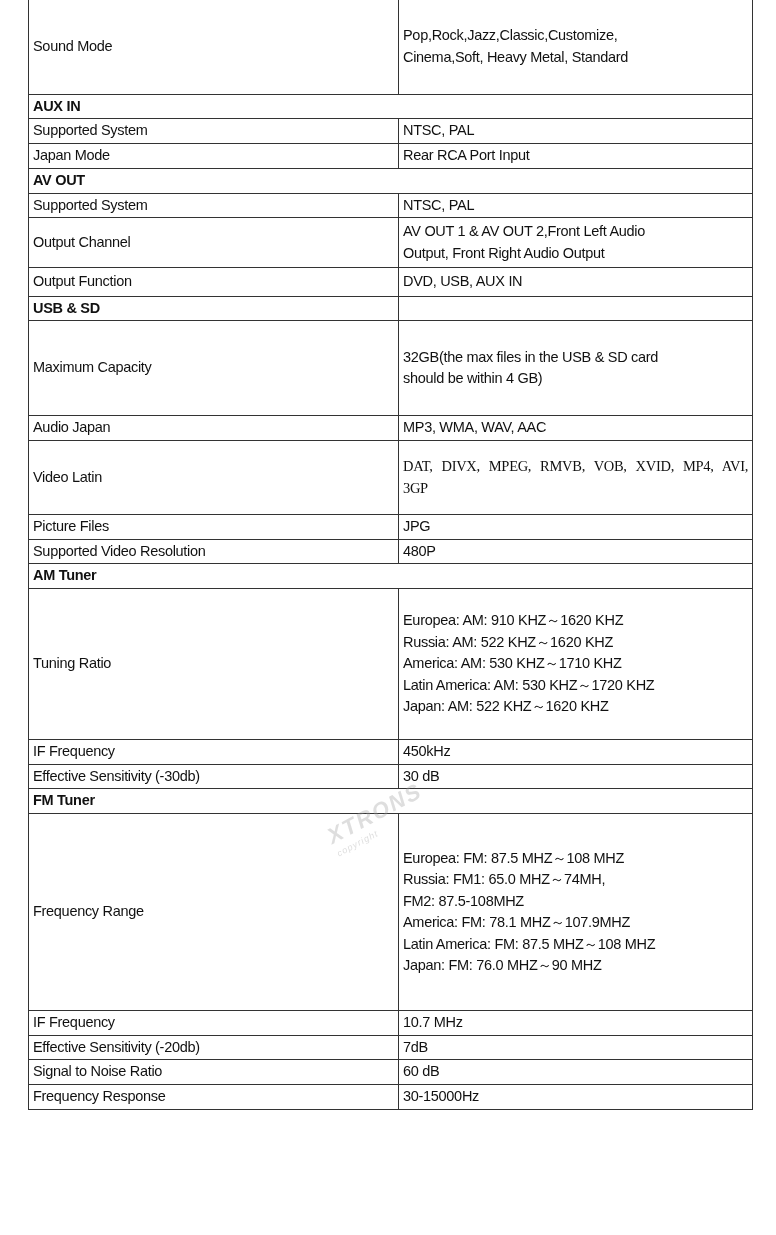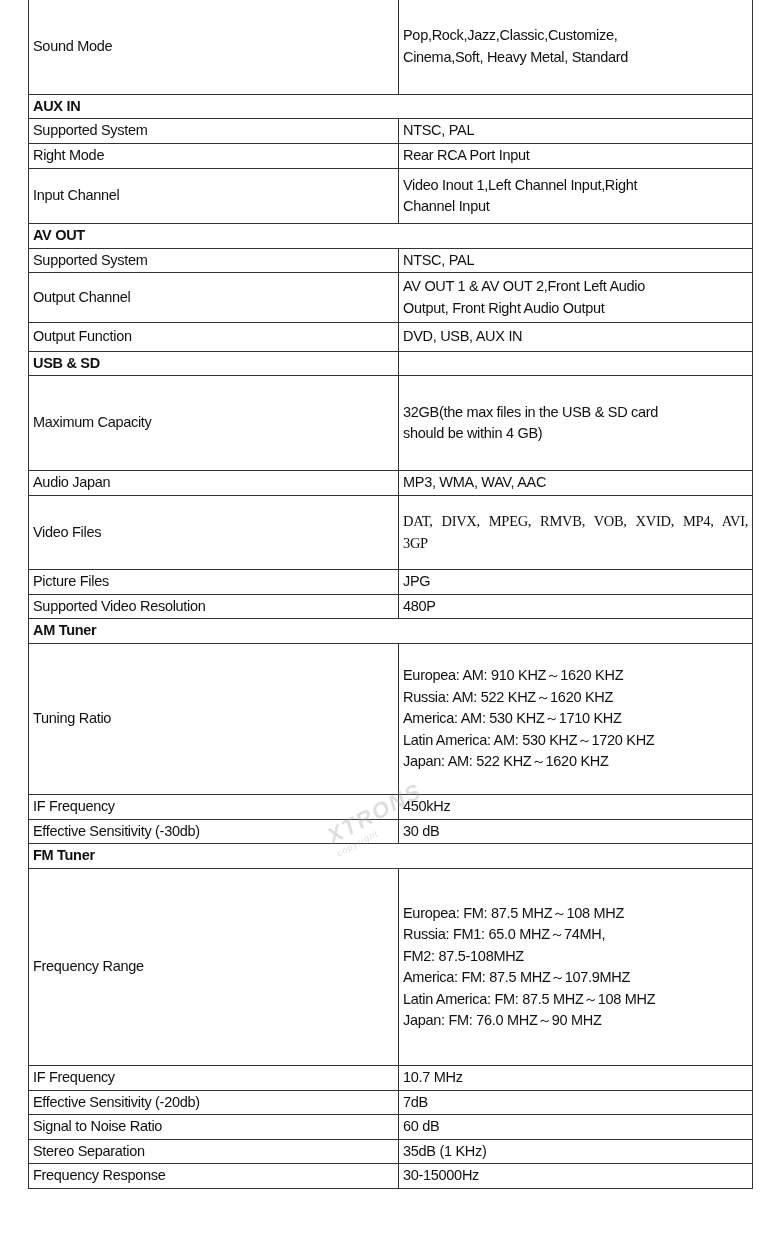--- a/index.html
+++ b/index.html
@@ -82,29 +82,22 @@
     </tr>
 
     <tr class="section" style="height:24px">
       <td colspan="2">AUX IN</td>
     </tr>
     <tr style="height:25px">
       <td class="label">Supported System</td>
       <td class="value">NTSC, PAL</td>
     </tr>
     <tr style="height:25px">
-      <td class="label">Right Mode</td>
+      <td class="label">Japan Mode</td>
       <td class="value">Rear RCA Port Input</td>
-    </tr>
-    <tr style="height:55px">
-      <td class="label">Input Channel</td>
-      <td class="value multiline">
-        <div>Video Inout 1,Left Channel Input,Right</div>
-        <div>Channel Input</div>
-      </td>
     </tr>
 
     <tr class="section" style="height:25px">
       <td colspan="2">AV OUT</td>
     </tr>
     <tr style="height:24px">
       <td class="label">Supported System</td>
       <td class="value">NTSC, PAL</td>
     </tr>
     <tr style="height:50px">
@@ -128,21 +121,21 @@
       <td class="value multiline">
         <div>32GB(the max files in the USB &amp; SD card</div>
         <div>should be within 4 GB)</div>
       </td>
     </tr>
     <tr style="height:25px">
       <td class="label">Audio Japan</td>
       <td class="value">MP3, WMA, WAV, AAC</td>
     </tr>
     <tr style="height:74px">
-      <td class="label">Video Files</td>
+      <td class="label">Video Latin</td>
       <td class="value justify">DAT, DIVX, MPEG, RMVB, VOB, XVID, MP4, AVI, 3GP</td>
     </tr>
     <tr style="height:25px">
       <td class="label">Picture Files</td>
       <td class="value">JPG</td>
     </tr>
     <tr style="height:24px">
       <td class="label">Supported Video Resolution</td>
       <td class="value">480P</td>
     </tr>
@@ -171,40 +164,36 @@
 
     <tr class="section" style="height:25px">
       <td colspan="2">FM Tuner</td>
     </tr>
     <tr style="height:197px">
       <td class="label">Frequency Range</td>
       <td class="value multiline">
         <div>Europea: FM: 87.5 MHZ～108 MHZ</div>
         <div>Russia: FM1: 65.0 MHZ～74MH,</div>
         <div>FM2: 87.5-108MHZ</div>
-        <div>America: FM: 87.5 MHZ～107.9MHZ</div>
+        <div>America: FM: 78.1 MHZ～107.9MHZ</div>
         <div>Latin America: FM: 87.5 MHZ～108 MHZ</div>
         <div>Japan: FM: 76.0 MHZ～90 MHZ</div>
       </td>
     </tr>
     <tr style="height:25px">
       <td class="label">IF Frequency</td>
       <td class="value">10.7 MHz</td>
     </tr>
     <tr style="height:24px">
       <td class="label">Effective Sensitivity (-20db)</td>
       <td class="value">7dB</td>
     </tr>
     <tr style="height:25px">
       <td class="label">Signal to Noise Ratio</td>
       <td class="value">60 dB</td>
-    </tr>
-    <tr style="height:24px">
-      <td class="label">Stereo Separation</td>
-      <td class="value">35dB (1 KHz)</td>
     </tr>
     <tr style="height:25px">
       <td class="label">Frequency Response</td>
       <td class="value">30-15000Hz</td>
     </tr>
   </tbody>
 </table>
 
 <div class="watermark">
   <span>XTRONS</span>

